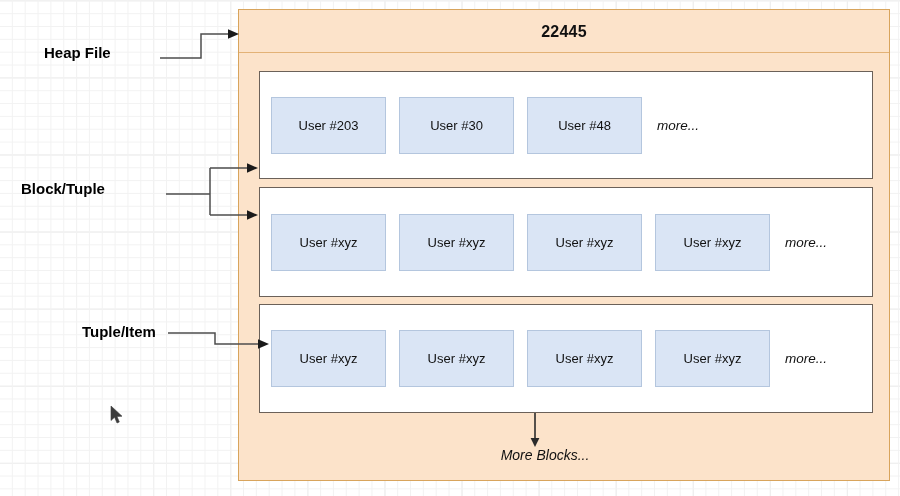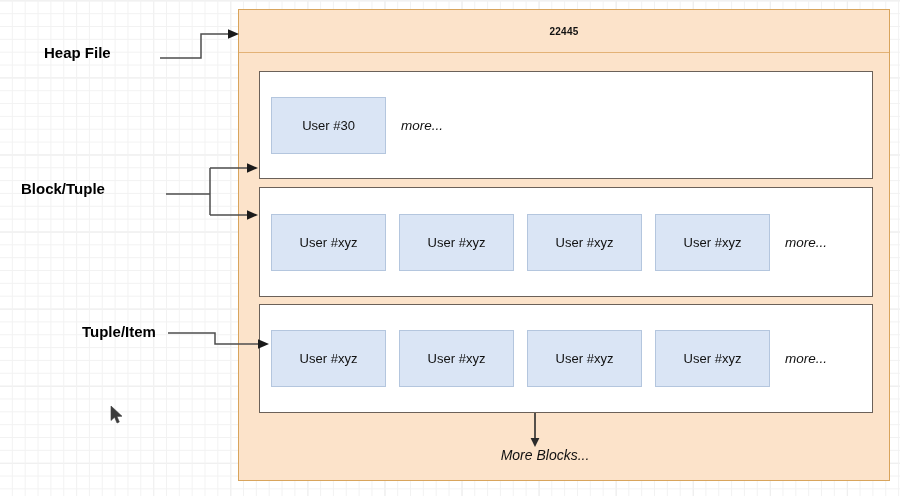--- a/index.html
+++ b/index.html
@@ -48,21 +48,21 @@
     border: 1.2px solid #d8a45c;
   }
   #heap-file-title {
     position: absolute;
     left: 0;
     top: 0;
     width: 100%;
     height: 43px;
     line-height: 43px;
     text-align: center;
-    font-size: 10px;
+    font-size: 16px;
     font-weight: bold;
     color: #111111;
     border-bottom: 1.6px solid #e3b276;
     box-sizing: border-box;
     letter-spacing: 0.2px;
   }
 
   
   .block {
     position: absolute;
@@ -158,21 +158,23 @@
 <body>
 
 <div id="canvas"></div>
 
 <div id="heap-file">
 
   <div id="heap-file-title">22445</div>
 
   <div class="block" id="block-0">
     <div class="tuple-row">
+      <div class="tuple">User #203</div>
       <div class="tuple">User #30</div>
+      <div class="tuple">User #48</div>
       <div class="more-label">more...</div>
     </div>
   </div>
 
   <div class="block" id="block-1">
     <div class="tuple-row">
       <div class="tuple">User #xyz</div>
       <div class="tuple">User #xyz</div>
       <div class="tuple">User #xyz</div>
       <div class="tuple">User #xyz</div>

